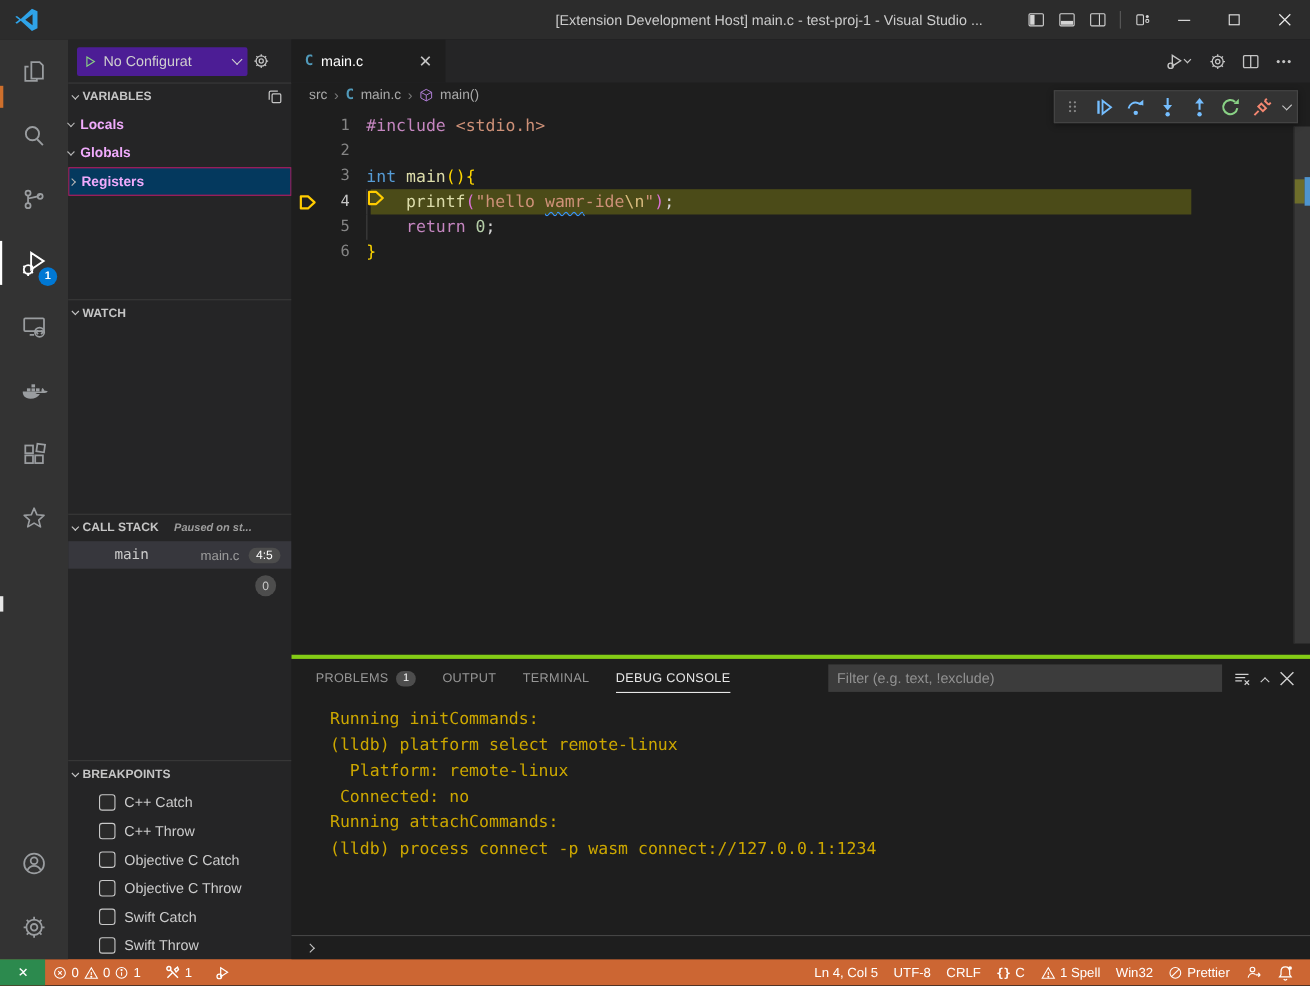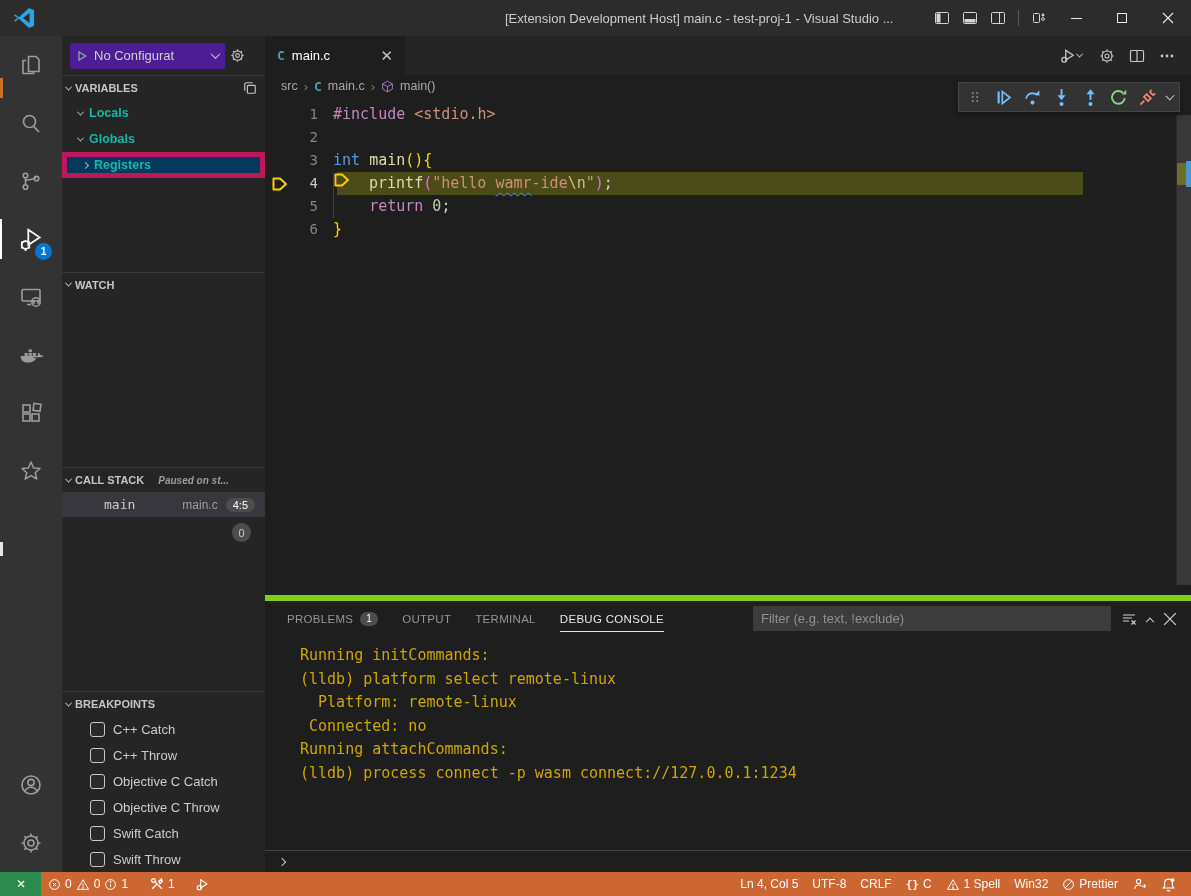--- a/index.html
+++ b/index.html
@@ -43,24 +43,24 @@
   .chev { display:inline-block; width:7px; height:7px; border-right:1.4px solid currentColor; border-bottom:1.4px solid currentColor; }
   .chev.down { transform:rotate(45deg) translate(-1px,-1px); }
   .chev.right { transform:rotate(-45deg); }
   .chev.up { transform:rotate(-135deg) translate(-2px,-2px); }
 
   .section { border-top:1px solid #3a3a3a; display:flex; flex-direction:column; }
   .sec-head { height:24px; display:flex; align-items:center; padding:0 8px 0 4px; gap:4px; font-size:11px; font-weight:bold; color:#c5c5c5; flex:none; }
   .sec-head .chev { width:5px; height:5px; }
   .sec-desc { font-size:10px; color:#9d9d9d; margin-left:10px; font-weight:bold;font-style:italic; }
   .sec-head .spacer { flex:1; }
-  .row { height:26px; display:flex; align-items:center; padding-left:16px; gap:6px; color:#14b8a6; }
+  .row { height:26px; display:flex; align-items:center; gap:6px; color:#f0abfc; }
   .row .chev { width:5px; height:5px; color:#b6b6b6; }
   .row .scope-lbl { font-weight:bold; font-size:12.5px; }
-  .row.selected { background:#04395e; border:5px solid #be185d; }
+  .row.selected { background:#04395e; border:1px solid #be185d; }
 
   .cs-row { height:25px; background:#37373d; display:flex; align-items:center; padding:0 10px 0 42px; }
   .cs-name { font-family:"DejaVu Sans Mono", monospace; font-size:13px; color:#cccccc; flex:1; }
   .cs-file { color:#9d9d9d; font-size:12px; margin-right:8px; }
   .pill { background:#4d4d4d; color:#ffffff; border-radius:9px; font-size:11px; padding:1px 7px; }
   .cs-badge-row { display:flex; justify-content:flex-end; padding:6px 14px; }
   .pill.round { border-radius:50%; width:19px; height:19px; padding:0; display:flex; align-items:center; justify-content:center; color:#c7c7c7; }
 
   .bp-row { height:26px; display:flex; align-items:center; padding-left:28px; gap:8px; color:#cccccc; }
   .checkbox { width:15px; height:15px; border:1.5px solid #c8c8c8; border-radius:3px; background:#2a2a2a; flex:none; }
@@ -95,21 +95,21 @@
   .tok.spell { text-decoration:underline wavy #3794ff 1px; text-underline-offset:4px; }
 
   .overview-ruler { position:absolute; right:0; top:18px; bottom:10px; width:15px; background:#383838; border-left:1px solid #2b2b2b; }
   .ruler-mark-line { position:absolute; left:0; top:48px; width:9px; height:22px; background:#6d6d2b; }
   .ruler-mark-cursor { position:absolute; right:0; top:46px; width:5px; height:26px; background:#4e94ce; }
 
   .debug-toolbar { position:absolute; top:46px; right:11px; width:222px; height:30px; background:#333333; border:1px solid #454545; box-shadow:0 2px 6px rgba(0,0,0,.4); display:flex; align-items:center; padding:0 6px; gap:9px; z-index:5; }
   .dt-btn { display:flex; align-items:center; justify-content:center; width:22px; height:22px; }
 
   
-  .panel { flex:1; border-top:6px solid #84cc16; display:flex; flex-direction:column; background:#1e1e1e; min-height:0; }
+  .panel { flex:1; border-top:4px solid #84cc16; display:flex; flex-direction:column; background:#1e1e1e; min-height:0; }
   .panel-head { height:35px; flex:none; display:flex; align-items:center; padding-left:22px; }
   .ptab { display:flex; align-items:center; gap:7px; margin-right:24px; color:#969696; font-size:11.5px; letter-spacing:.3px; height:35px; position:relative; }
   .ptab.active { color:#e7e7e7; }
   .ptab.active::after { content:''; position:absolute; bottom:4px; left:0; right:0; height:1px; background:#e7e7e7; }
   .ptab .pill { font-size:10px; padding:1.5px 6px; border-radius:9px; }
   .filter-input { margin-left:auto; width:358px; height:25px; background:#3c3c3c; border:none; color:#cccccc; font-size:13px; padding:0 8px; font-family:"Liberation Sans", sans-serif; }
   .filter-input::placeholder { color:#919191; }
   .panel-icons { display:flex; align-items:center; gap:10px; padding:0 14px 0 10px; color:#cfcfcf; }
   .panel-icons .chev { width:6px; height:6px; }
   .console { flex:1; padding:8px 0 0 35px; font-family:"DejaVu Sans Mono", monospace; font-size:15px; line-height:23.5px; color:var(--console-gold); white-space:pre; overflow:hidden; }

